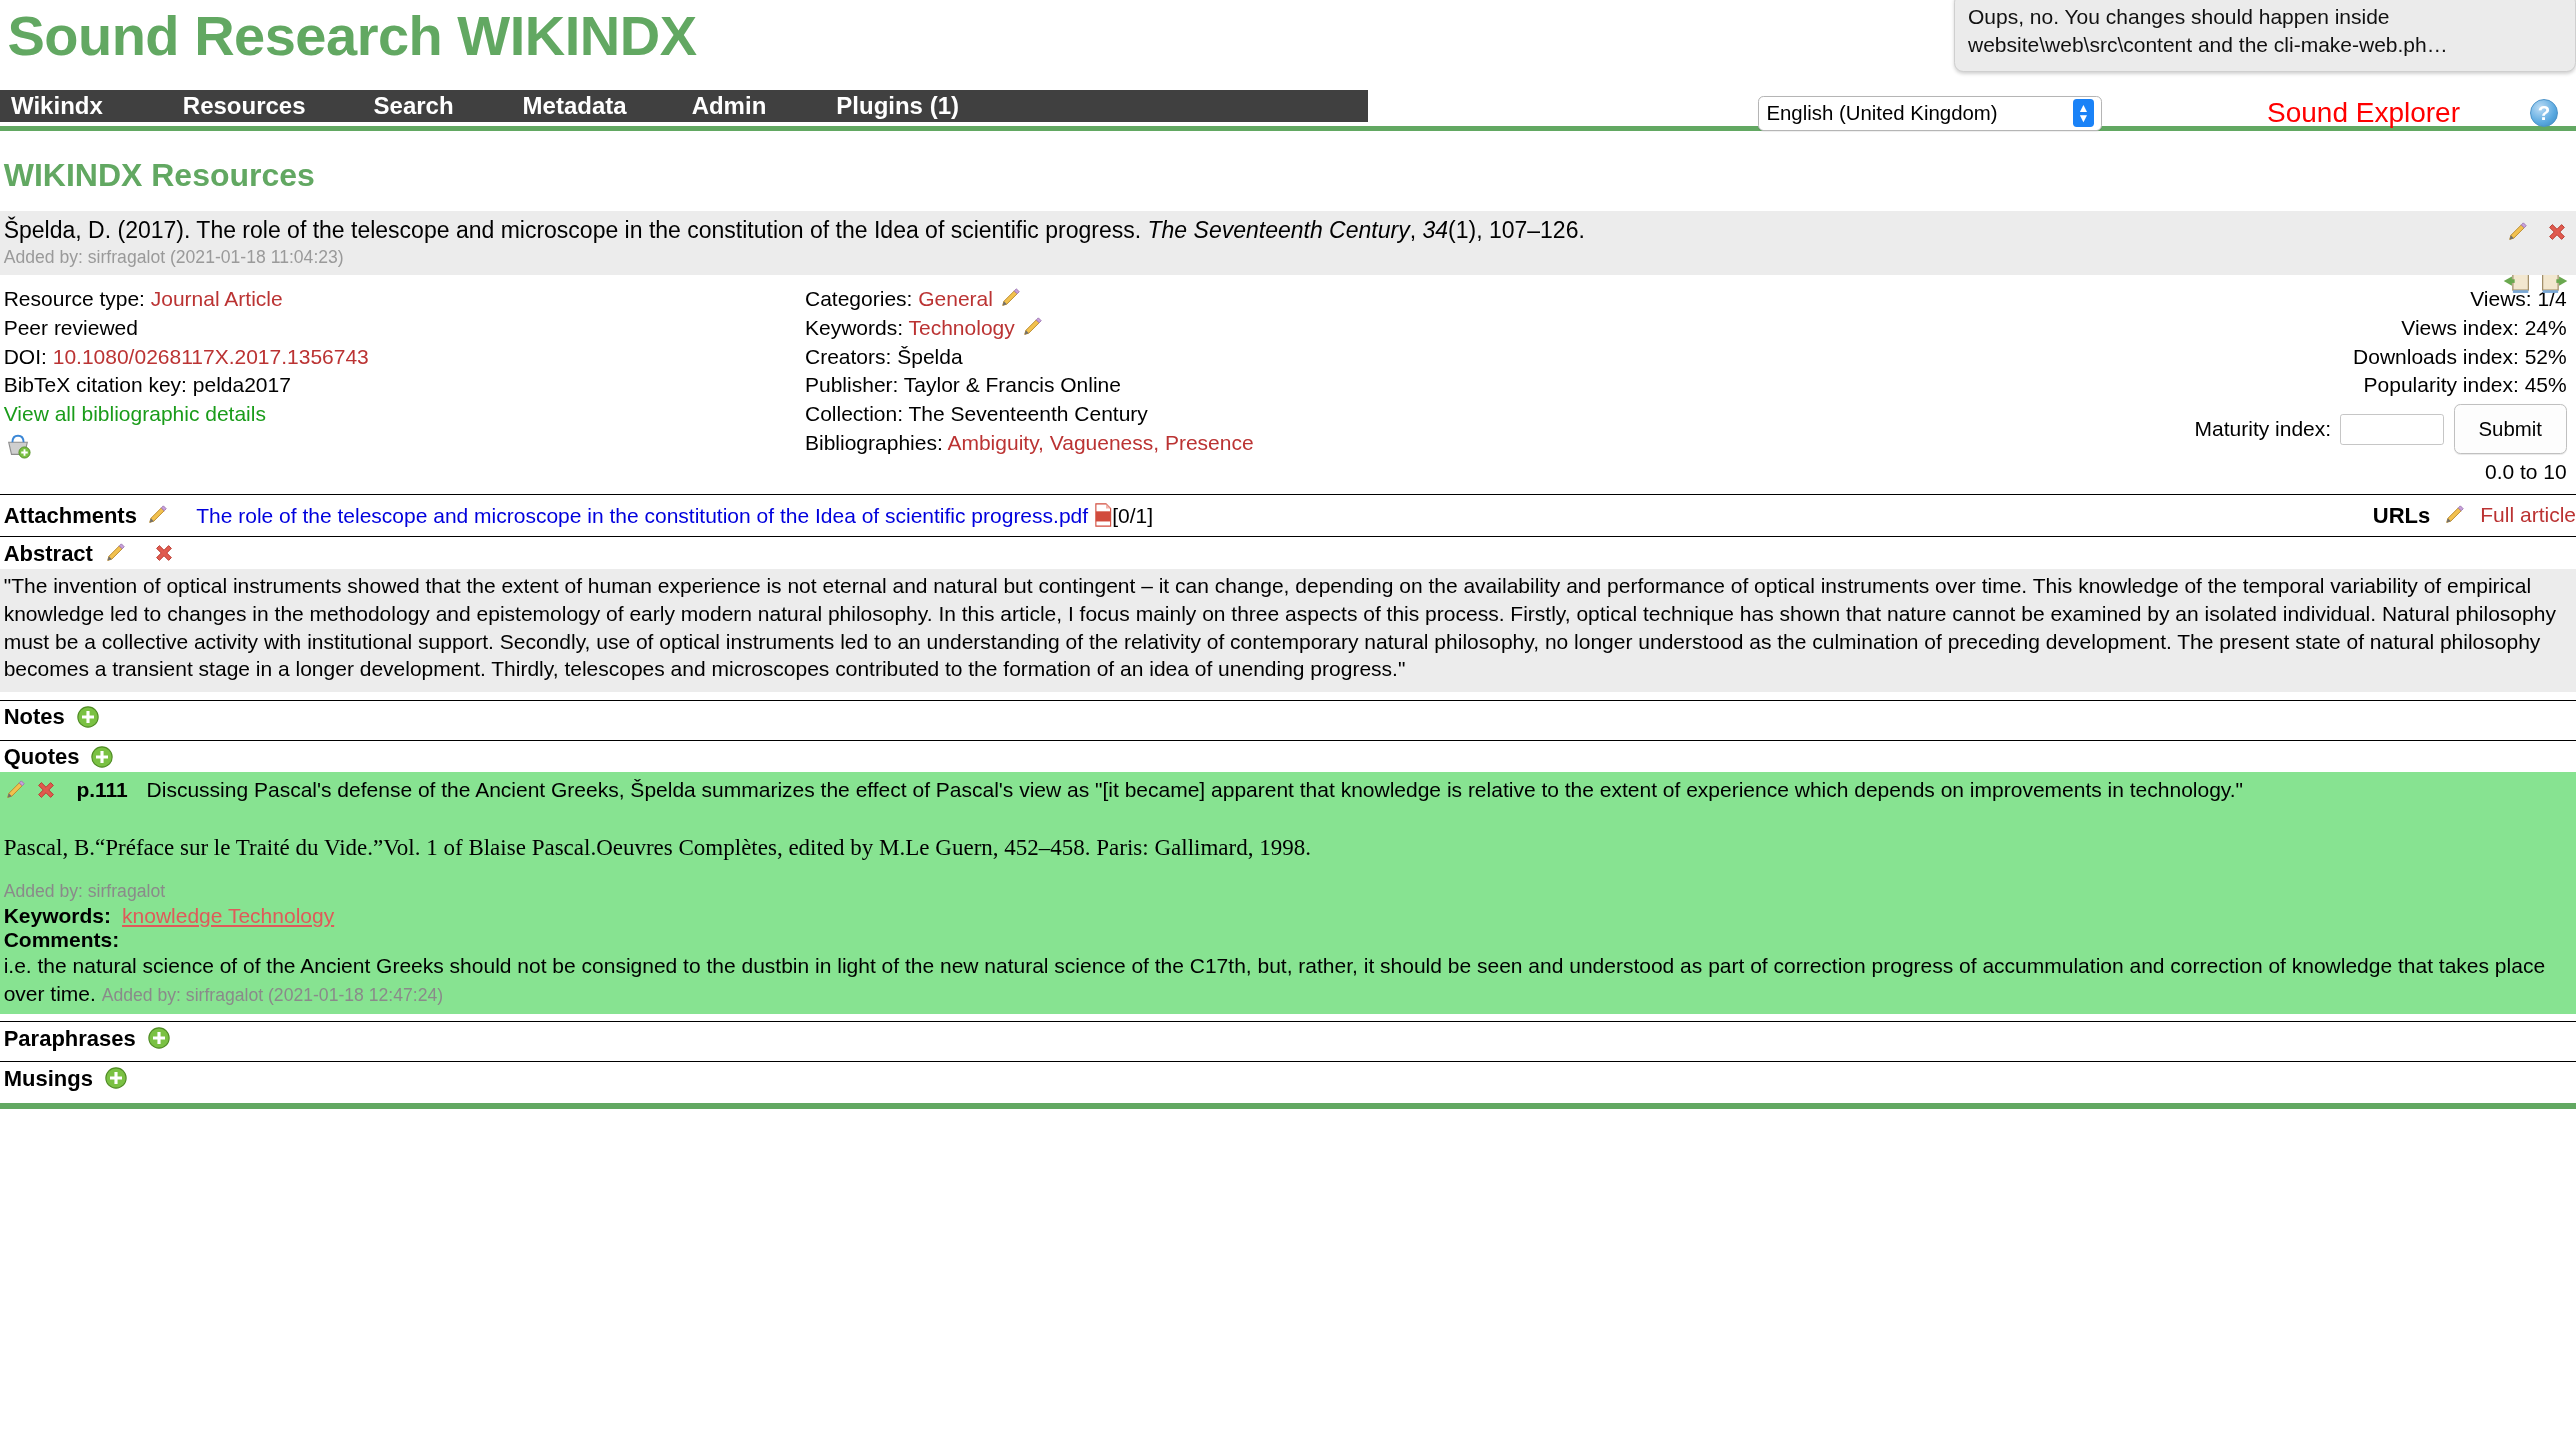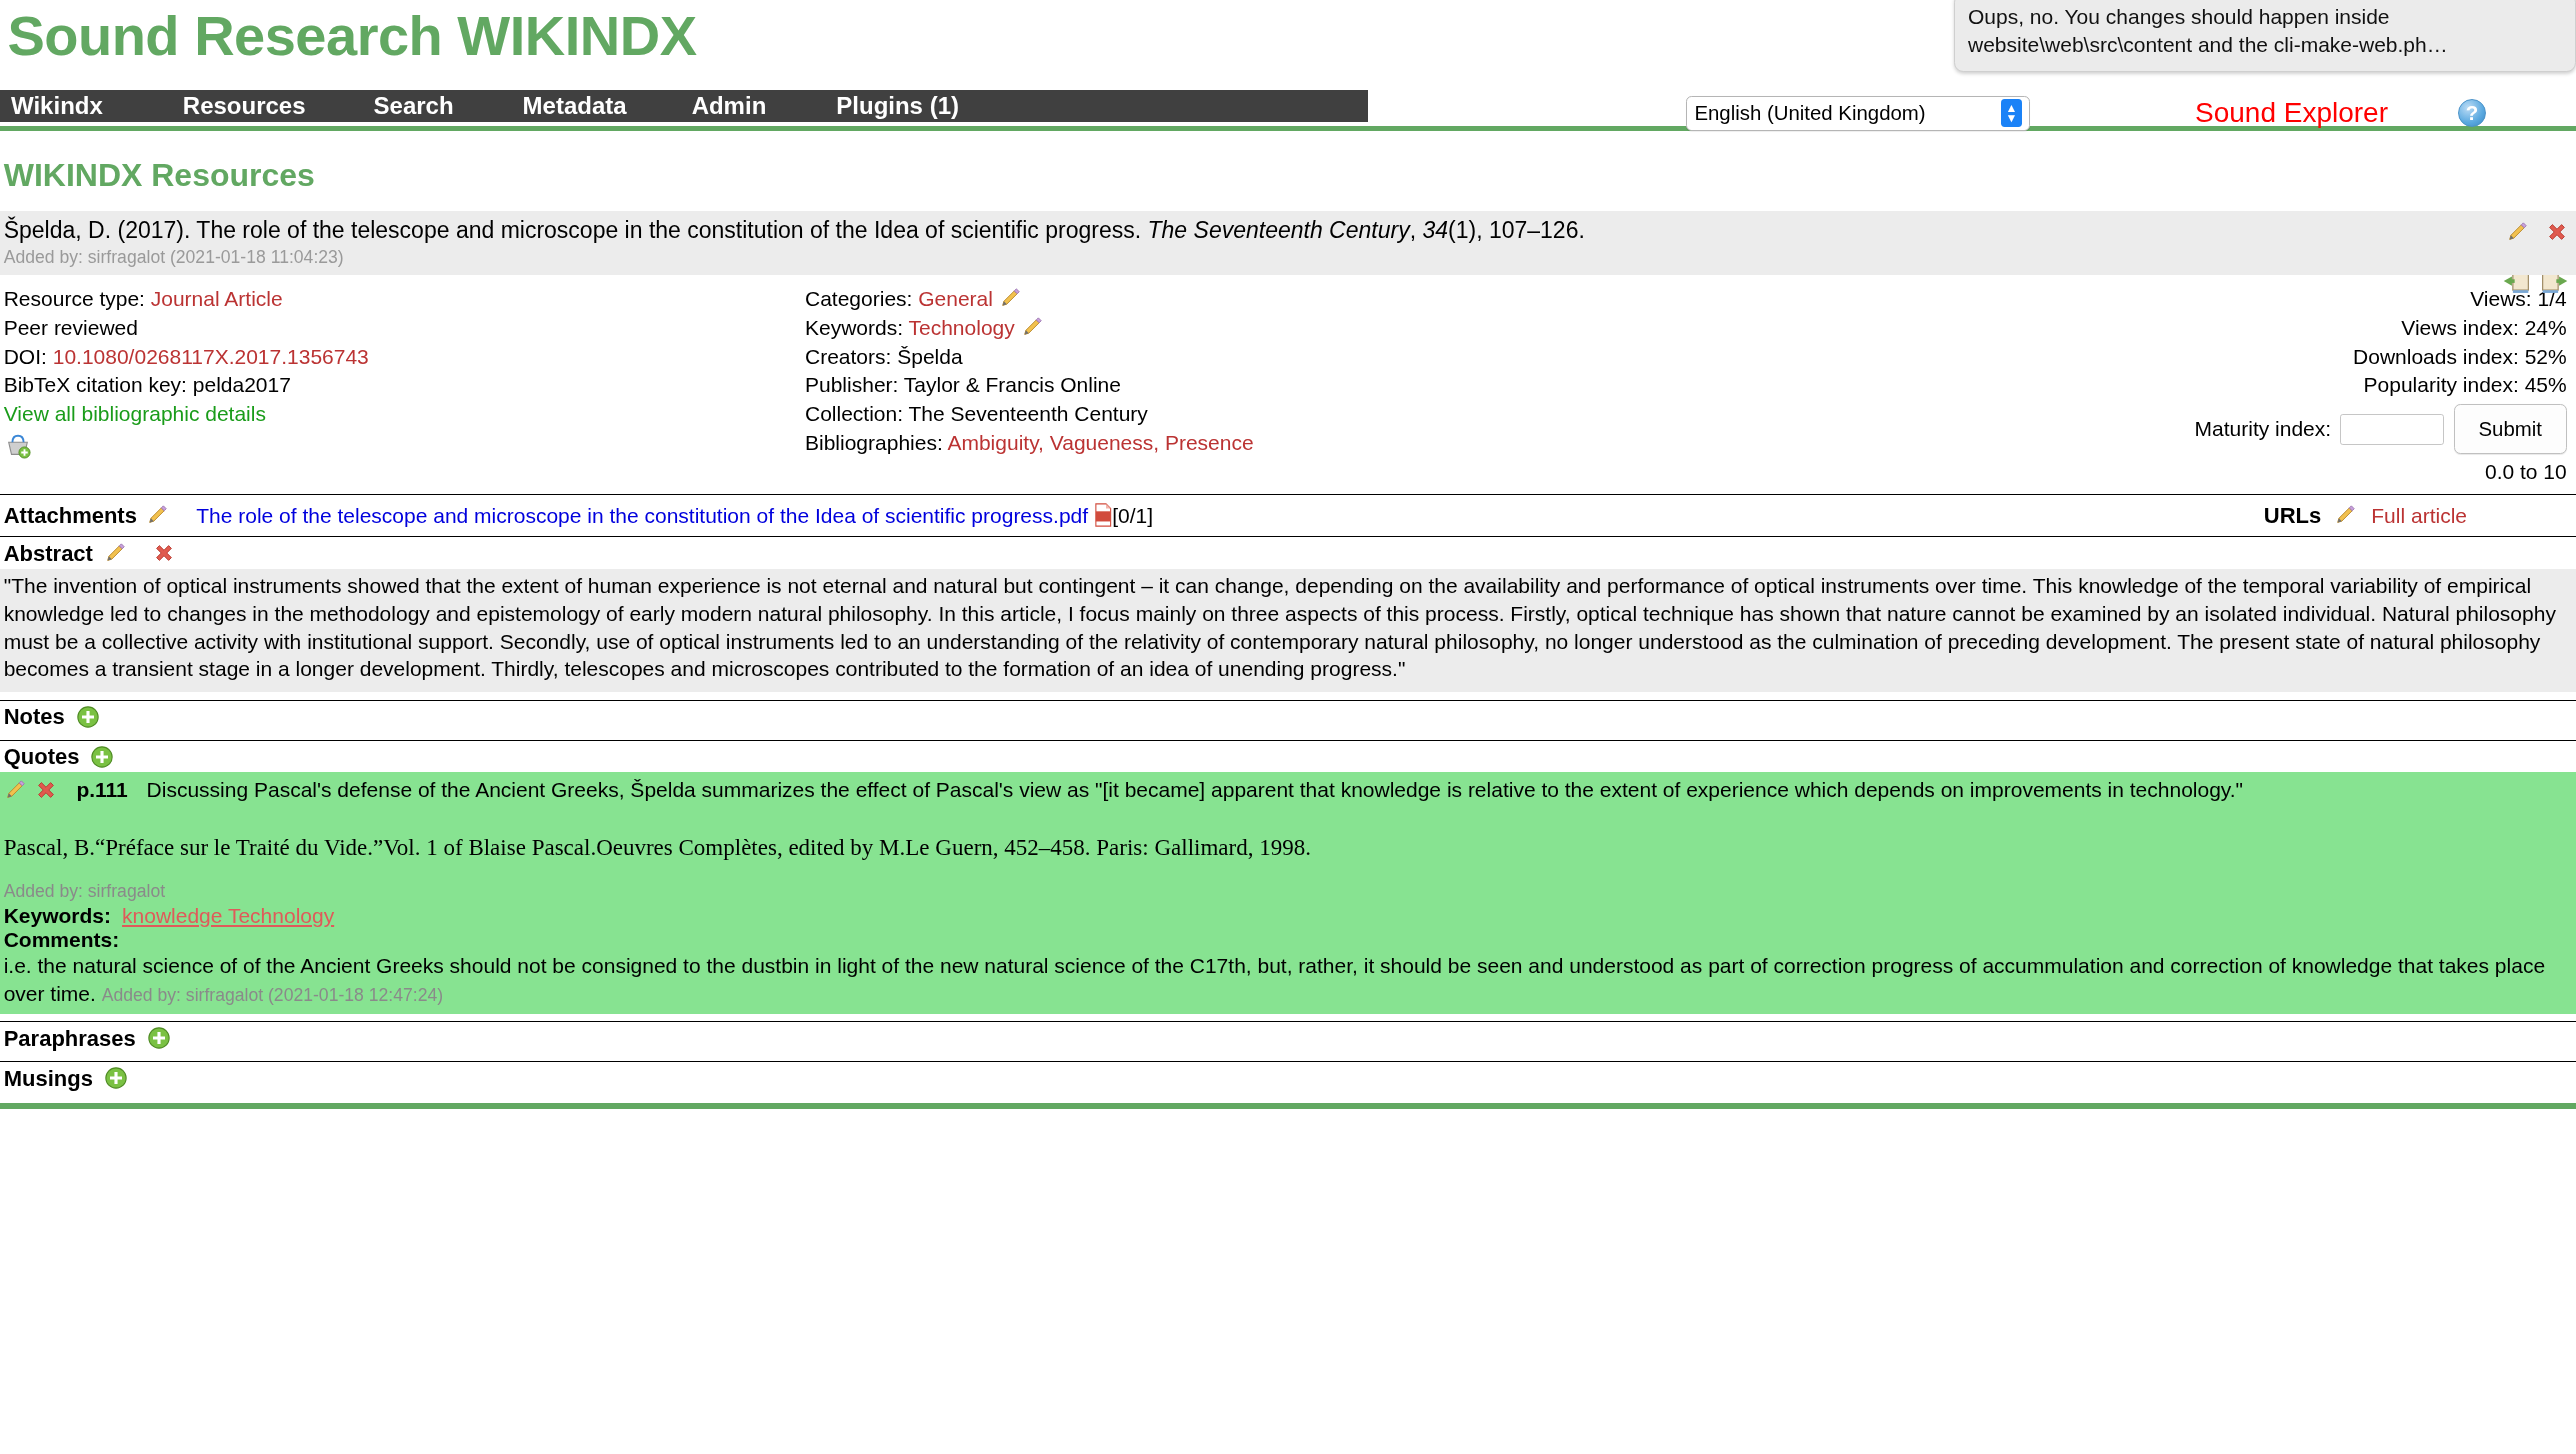--- a/index.html
+++ b/index.html
@@ -56,21 +56,21 @@
   .nav-i1 { margin-left: 80px; }
   .nav-i2 { margin-left: 68px; }
   .nav-i3 { margin-left: 69px; }
   .nav-i4 { margin-left: 65px; }
   .nav-i5 { margin-left: 70px; }
 
   .nav-rule { height: 5.6px; background: #62a862; width: 100%; margin-top: 3.7px; }
 
   .nav-right {
     position: absolute;
-    top: 0; left: 1686px;
+    top: 0; left: 1758px;
     width: 818px; height: 46px;
     display: flex; align-items: center;
   }
   .lang-select {
     width: 344px; height: 35px;
     background: #ffffff;
     border: 0.9px solid #b5b5b5;
     border-radius: 5.6px;
     font-size: 20.4px;
     font-family: "Liberation Sans", sans-serif;
@@ -186,21 +186,21 @@
 
   
   .attach-row {
     display: flex; align-items: center;
     margin-top: 7.4px; padding-left: 3.7px;
     font-size: 21px;
   }
   .attach-label { font-weight: bold; font-size: 22px; }
   .attach-link { color: #0000dd; text-decoration: none; font-size: 21px; }
   .pdfico { width: 18.5px; height: 24px; display:inline-block; vertical-align:-4.6px; }
-  .urls-group { margin-left: auto; display:flex; align-items:center; gap: 13px; padding-right: 109px; }
+  .urls-group { margin-left: auto; display:flex; align-items:flex-start; gap: 13px; }
   .urls-label { font-weight: bold; font-size: 22px; }
 
   
   .sec-head {
     font-weight: bold; font-size: 22px;
     display: flex; align-items: center; gap: 11px;
     padding: 3.7px 0 1.9px 3.7px;
   }
   .abstract-body {
     background: #ececec;

